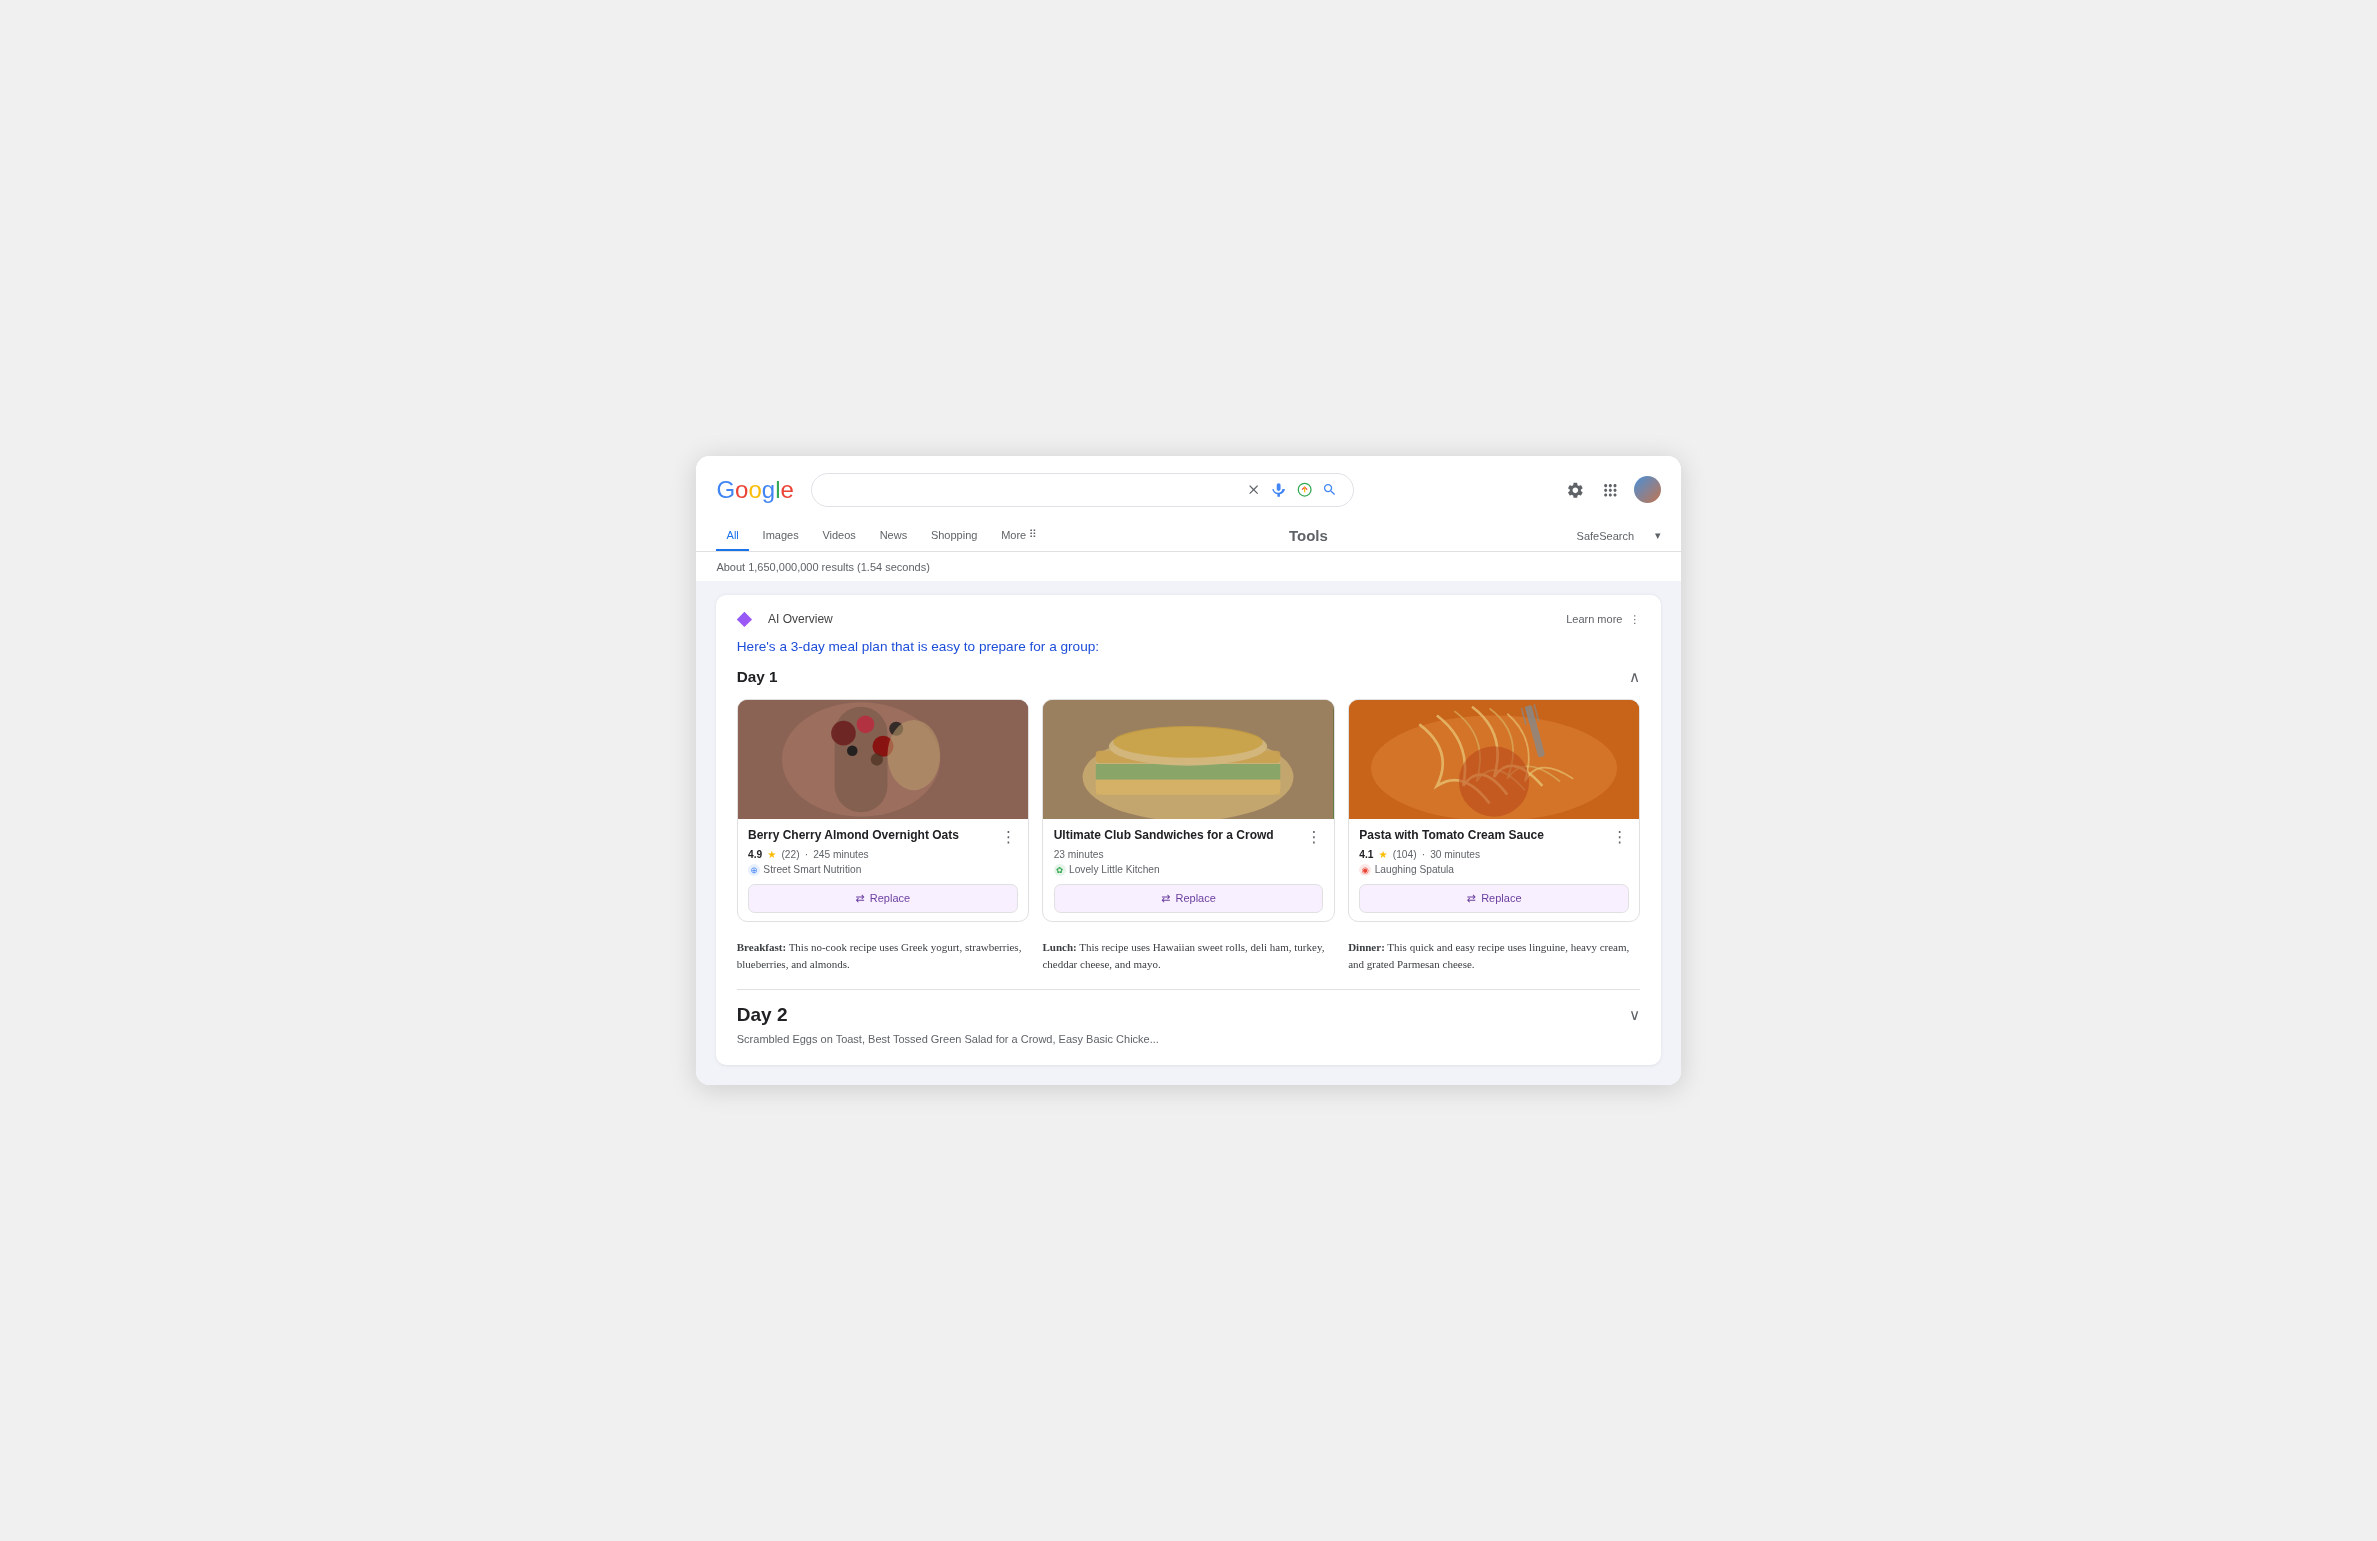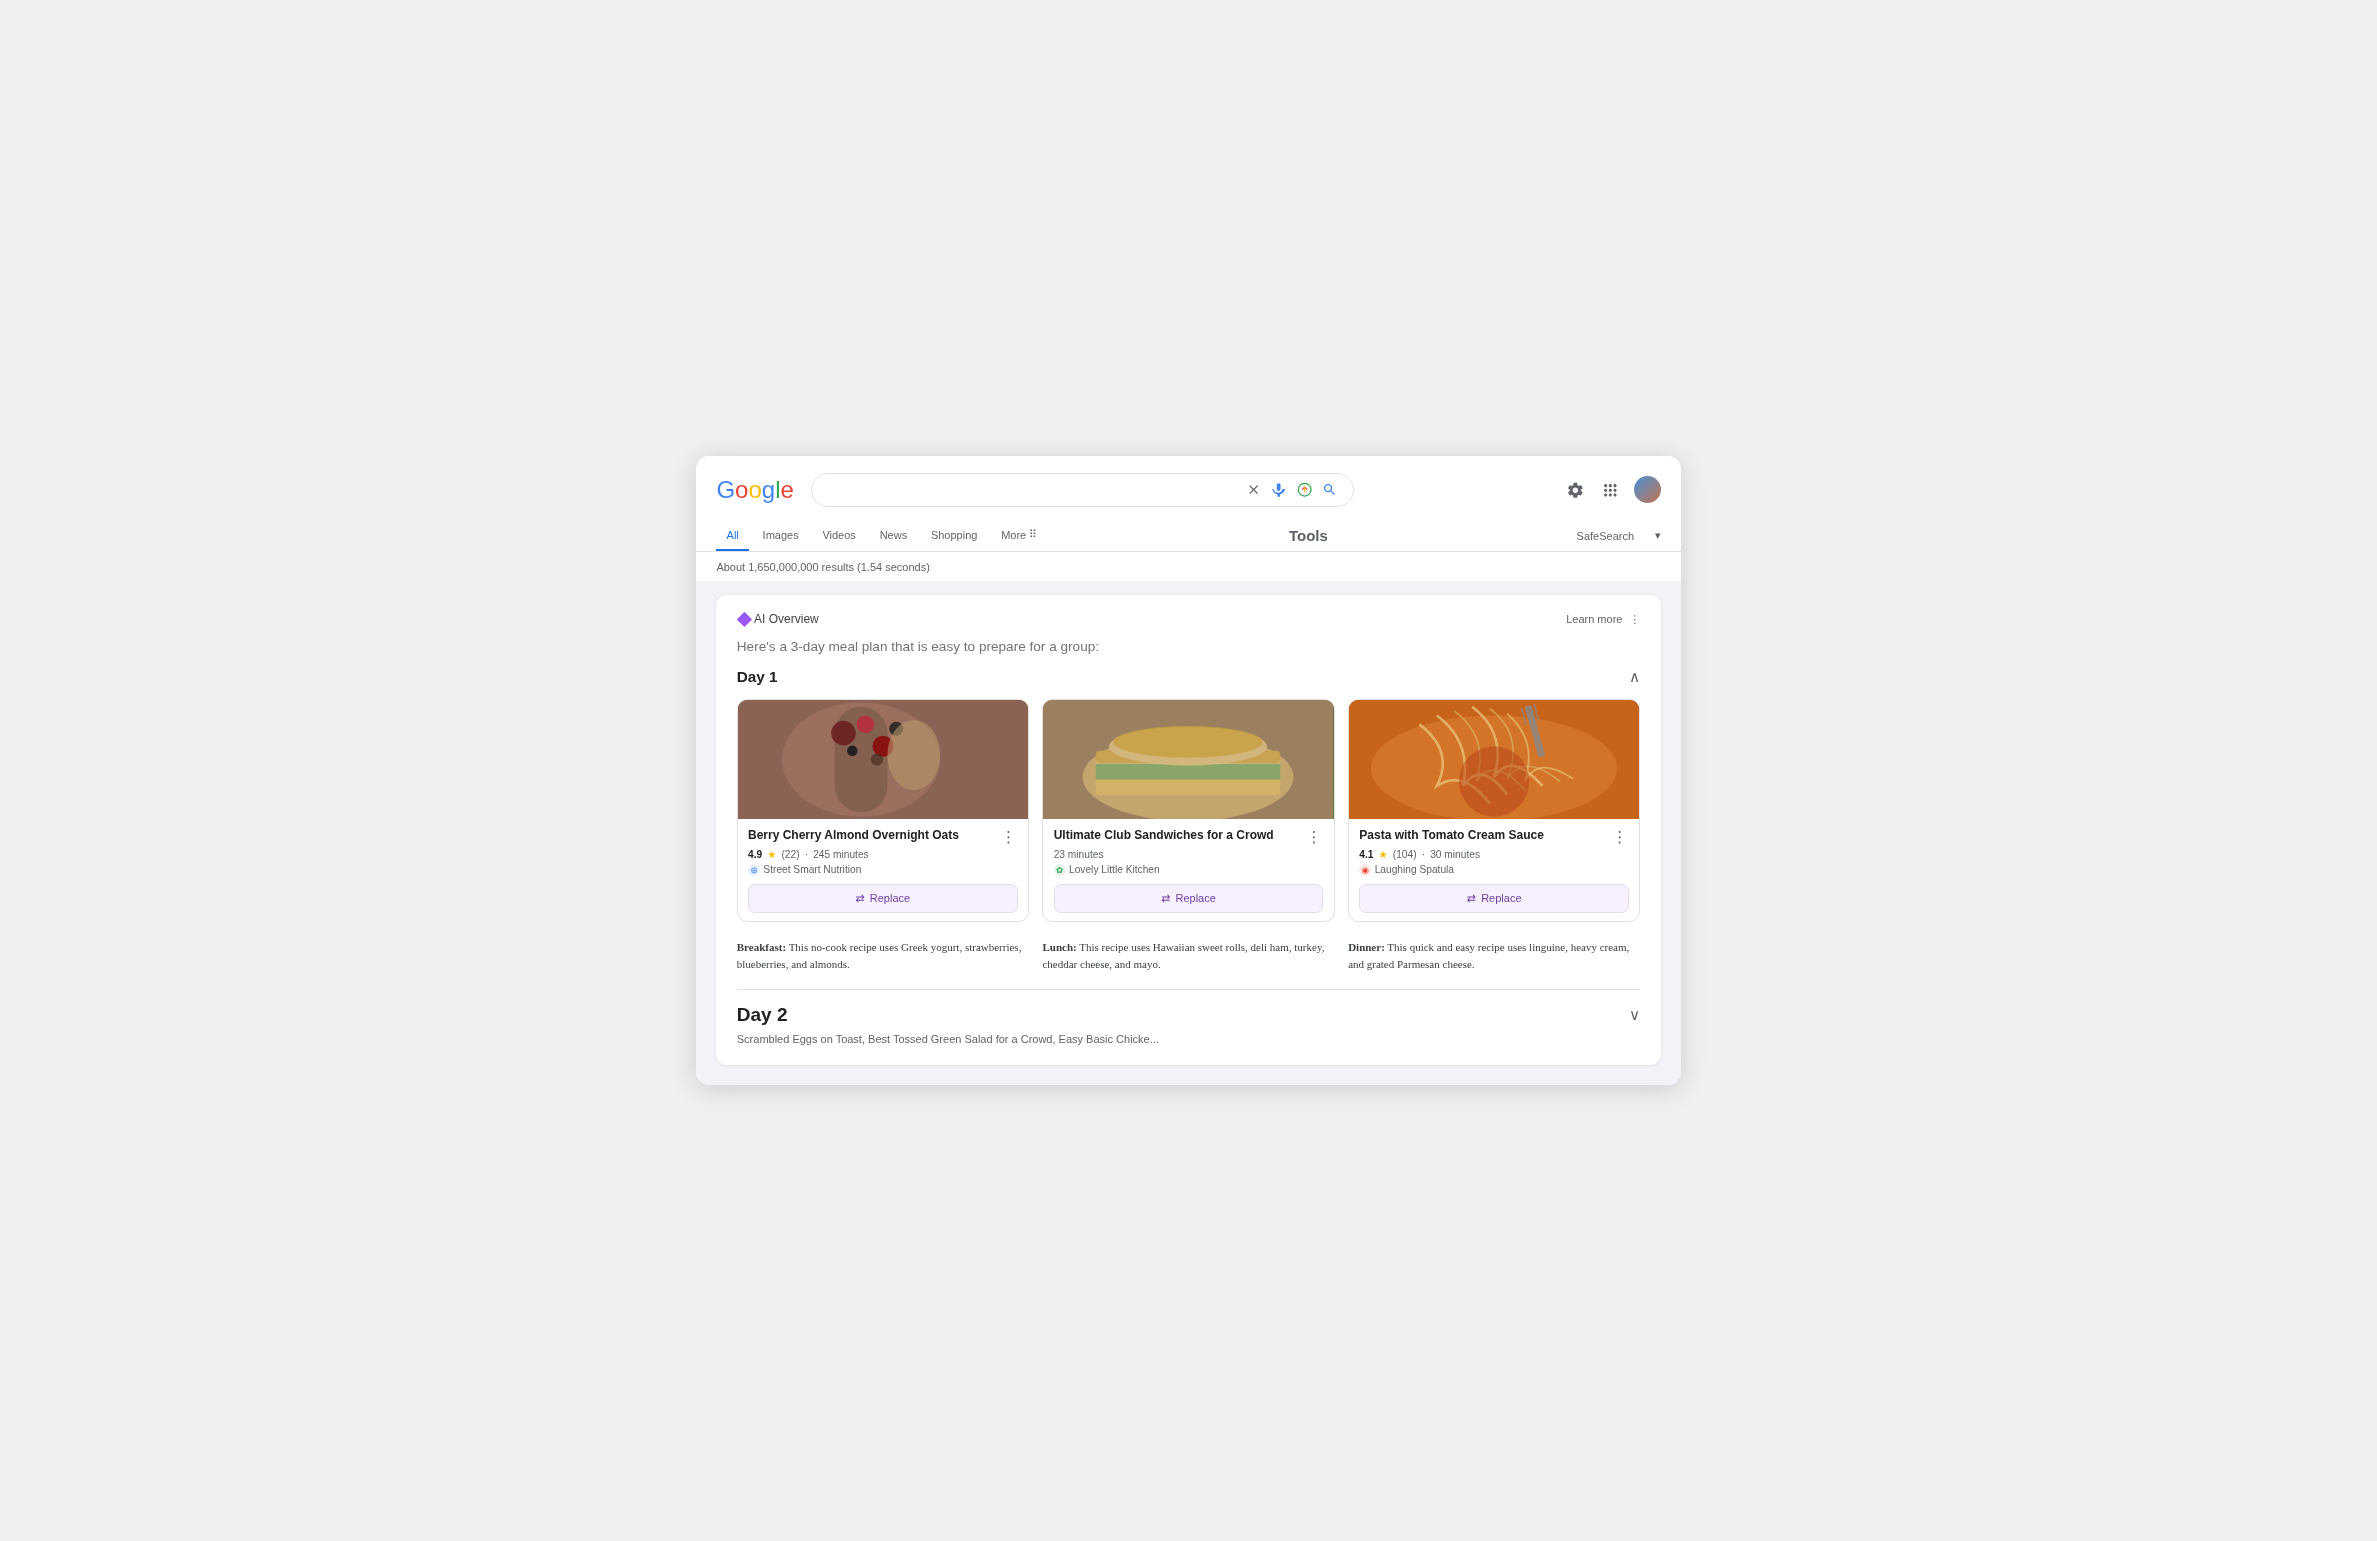--- a/index.html
+++ b/index.html
@@ -155,42 +155,42 @@
     }
     .ai-overview-header {
       display: flex;
       align-items: center;
       justify-content: space-between;
       margin-bottom: 12px;
     }
     .ai-overview-title {
       display: flex;
       align-items: center;
-      gap: 2px;
+      gap: 16px;
       font-size: 12px;
       color: #444;
       font-weight: 500;
     }
     .ai-diamond {
       width: 15.3px;
       height: 15.3px;
       background: linear-gradient(135deg, #8b5cf6, #a855f7);
       clip-path: polygon(50% 0%, 100% 50%, 50% 100%, 0% 50%);
     }
     .ai-overview-actions {
       display: flex;
       align-items: center;
       gap: 6.8px;
       font-size: 11px;
       color: #5f6368;
       cursor: pointer;
     }
     .intro-text {
       font-size: 13.6px;
-      color: #737373;
+      color: #1d4ed8;
       margin-bottom: 13.6px;
     }
     .day-header {
       display: flex;
       align-items: center;
       justify-content: space-between;
       margin-bottom: 13.6px;
     }
     .day-title {
       font-size: 15.3px;

